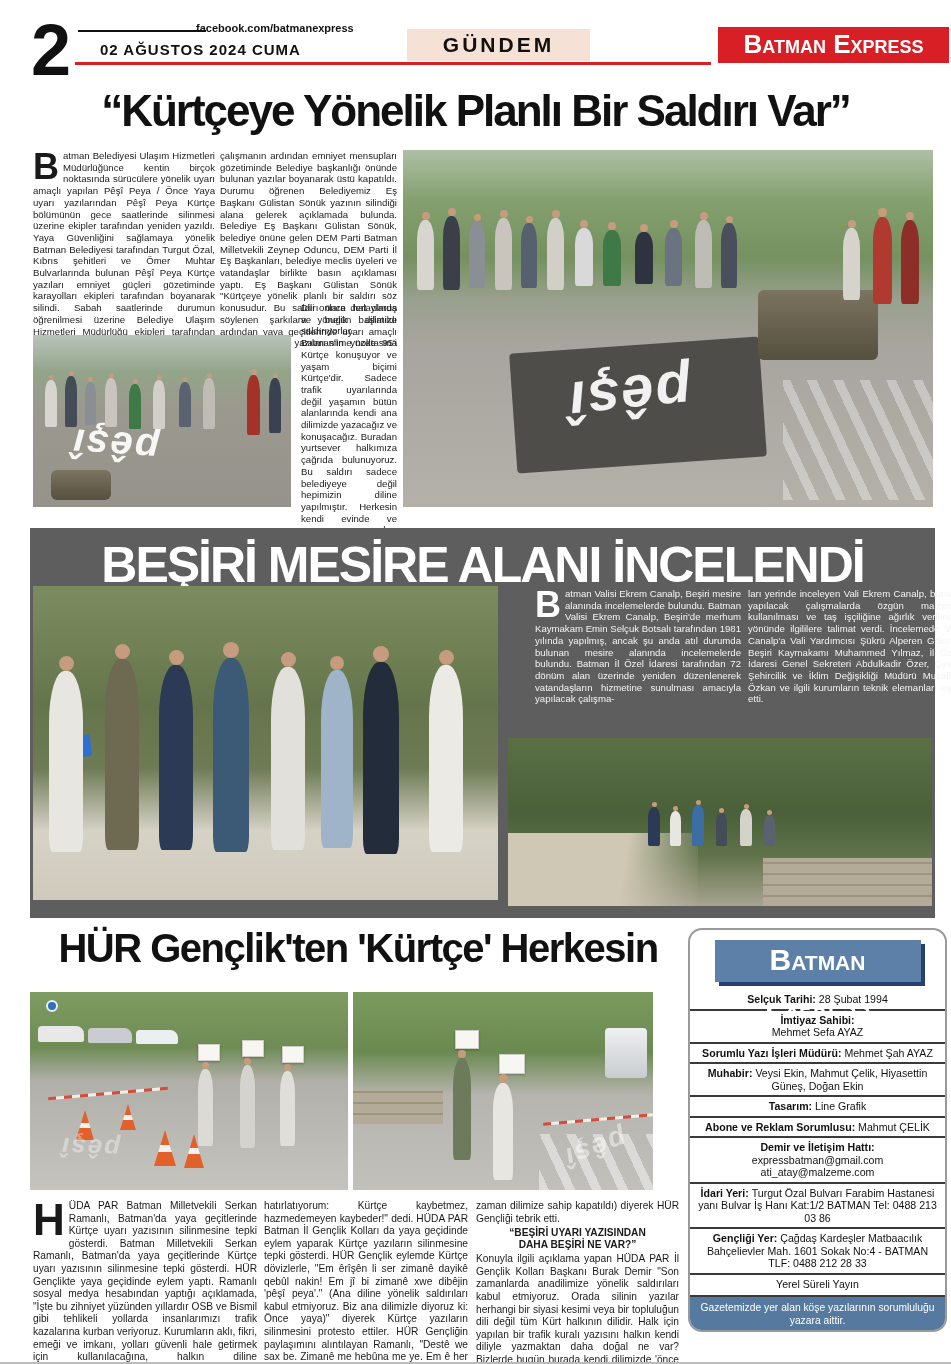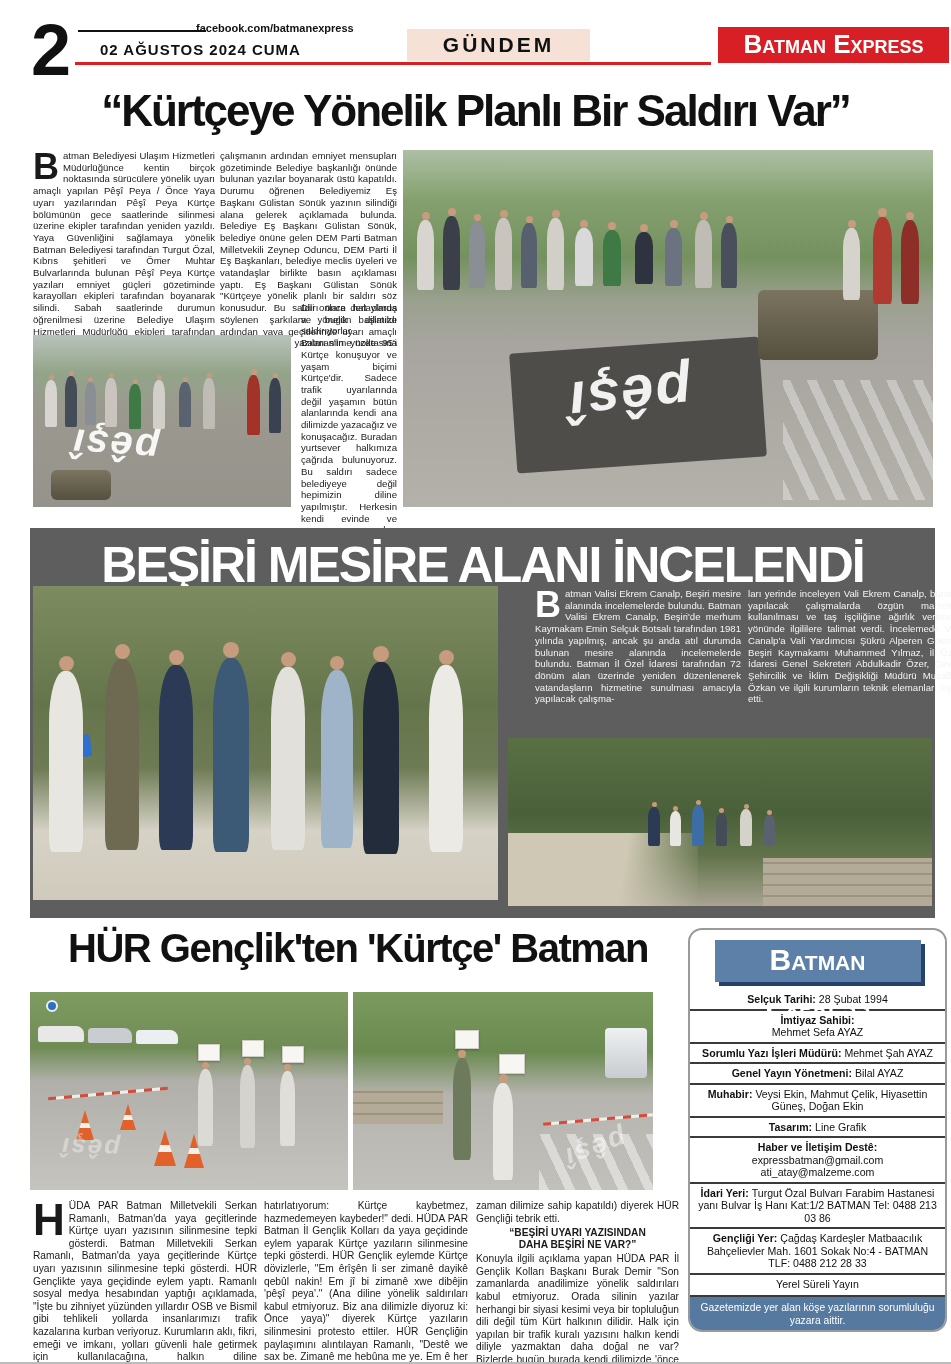--- a/index.html
+++ b/index.html
@@ -298,21 +298,21 @@
           <div class="h" style="width: 5px; height: 5px;"></div>
           <div class="b" style="background: rgb(213, 210, 202);"></div>
         </div>
         <div class="fig" data-name="person-figure" style="left: 256px; top: 72px; width: 11px; height: 36px;">
           <div class="h" style="width: 5px; height: 5px;"></div>
           <div class="b" style="background: rgb(90, 98, 112);"></div>
         </div>
       </div>
   </div>
 
-  <div class="h3" data-name="article3-headline">HÜR Gençlik'ten 'Kürtçe' Batman</div>
+  <div class="h3" data-name="article3-headline">HÜR Gençlik'ten 'Kürtçe' Herkesin</div>
 
   <div class="photo ph-e" data-name="photo-article3-left">
     <div class="bluesign" style="left:16px;top:8px;width:12px;height:12px;" data-name="bike-lane-sign"></div>
     <div class="car" style="left:8px;top:34px;width:46px;height:16px;background:#e8e8e8;" data-name="parked-car"></div>
     <div class="car" style="left:58px;top:36px;width:44px;height:15px;background:#c9ccd0;" data-name="parked-car"></div>
     <div class="car" style="left:106px;top:38px;width:42px;height:14px;background:#eceff1;" data-name="parked-car"></div>
     <div class="tape" style="left:18px;top:100px;width:120px;" data-name="barrier-tape"></div>
     <div class="cone" style="left:46px;top:118px;width:18px;height:30px;" data-name="traffic-cone"></div>
     <div class="cone" style="left:90px;top:112px;width:16px;height:26px;" data-name="traffic-cone"></div>
     <div class="cone" style="left:124px;top:138px;width:22px;height:36px;" data-name="traffic-cone"></div>
@@ -367,24 +367,24 @@
   </div>
 
   <div class="mastbox" data-name="masthead-box">
     <div class="mastlogo" data-name="masthead-logo">
       <span class="brand-sc" data-name="masthead-logo-text">Batman Express</span>
     </div>
     <div id="mast-rows" data-name="masthead-rows">
         <div class="m-row" data-name="masthead-row"><b>Selçuk Tarihi: </b>28 Şubat 1994</div>
         <div class="m-row" data-name="masthead-row"><b>İmtiyaz Sahibi:</b><div>Mehmet Sefa AYAZ</div></div>
         <div class="m-row" data-name="masthead-row"><b>Sorumlu Yazı İşleri Müdürü: </b>Mehmet Şah AYAZ</div>
-        <div class="m-row" data-name="masthead-row"><b>Genel Yayın Yönetmeni: </b>Bilal AYAZ</div>
         <div class="m-row" data-name="masthead-row"><b>Muhabir: </b>Veysi Ekin, Mahmut Çelik, Hiyasettin Güneş, Doğan Ekin</div>
         <div class="m-row" data-name="masthead-row"><b>Tasarım: </b>Line Grafik</div>
-        <div class="m-row" data-name="masthead-row"><b>Haber ve İletişim Destê:</b><div>expressbatman@gmail.com</div><div>ati_atay@malzeme.com</div></div>
+        <div class="m-row" data-name="masthead-row"><b>Abone ve Reklam Sorumlusu: </b>Mahmut ÇELİK</div>
+        <div class="m-row" data-name="masthead-row"><b>Demir ve İletişim Hattı:</b><div>expressbatman@gmail.com</div><div>ati_atay@malzeme.com</div></div>
         <div class="m-row" data-name="masthead-row"><b>İdari Yeri: </b>Turgut Özal Bulvarı Farabim Hastanesi yanı Bulvar İş Hanı Kat:1/2 BATMAN Tel: 0488 213 03 86</div>
         <div class="m-row" data-name="masthead-row"><b>Gençliği Yer: </b>Çağdaş Kardeşler Matbaacılık Bahçelievler Mah. 1601 Sokak No:4 -  BATMAN TLF: 0488 212 28 33</div>
         <div class="m-row" data-name="masthead-row">Yerel Süreli Yayın</div>
       </div>
     <div class="m-foot" data-name="masthead-footer">
       <div data-name="masthead-footer-line2">Gazetemizde yer alan köşe yazılarının sorumluluğu yazara aittir.</div>
     </div>
   </div>
 
   <div class="pagefoot" data-name="page-bottom-edge"></div>

